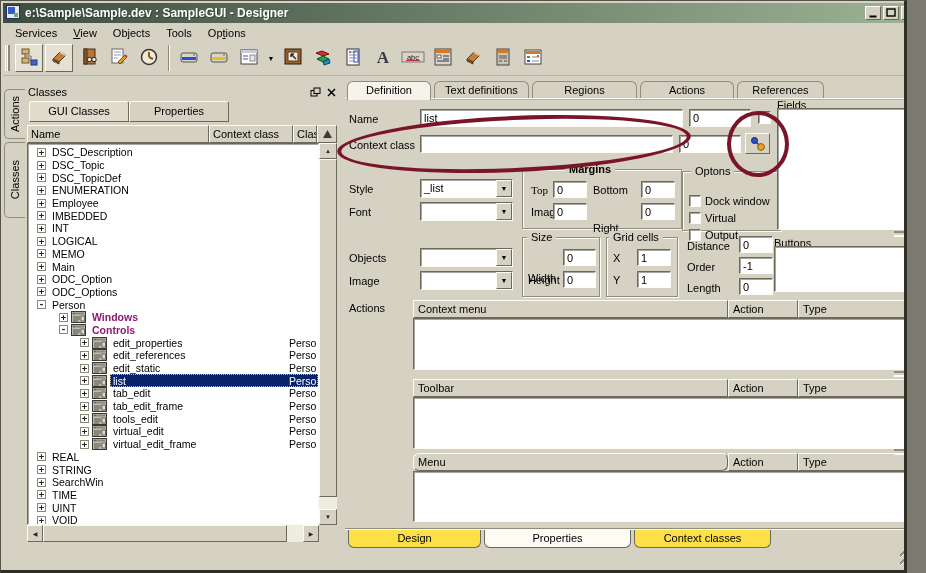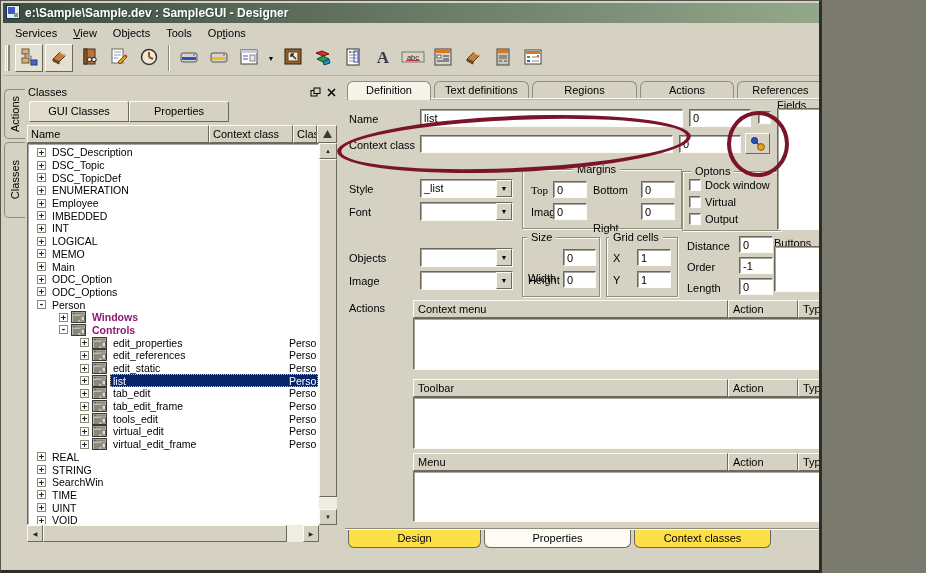--- a/index.html
+++ b/index.html
@@ -1,17 +1,17 @@
 <!DOCTYPE html>
 <html><head>
 <meta charset="utf-8">
 <style>
   html,body{margin:0;padding:0;background:#7a7a6e;}
   *{box-sizing:border-box;}
-  #win{position:relative;width:822px;height:573px;background:#d6d2c3;
+  #win{position:relative;width:907px;height:573px;background:#d6d2c3;
        border:1px solid #55544a;border-right:3px solid #2e2d26;border-bottom:3px solid #2e2d26;
        font-family:"Liberation Sans",sans-serif;font-size:11px;color:#000;overflow:hidden;}
   .abs{position:absolute;}
   .raised{background:#d6d2c3;border:1px solid;border-color:#fcfbf4 #6b695a #6b695a #fcfbf4;}
   .sunken{background:#fff;border:1px solid;border-color:#6b695a #fcfbf4 #fcfbf4 #6b695a;box-shadow:inset 1px 1px 0 rgba(60,58,48,.45);}
   .etched{border:1px solid #8f8d7c;box-shadow:inset 1px 1px 0 #fbfaf3, 1px 1px 0 #fbfaf3;}
   .lbl{position:absolute;white-space:nowrap;}
   
   #titlebar{left:2px;top:2px;width:917px;height:20px;display:flex;align-items:center;
     background:linear-gradient(to right,#3c4c3f,#9db394);padding:0 3px;}
@@ -545,21 +545,21 @@
   <div class="combo-btn raised" style="left:495px;top:202px;height:17px;">▼</div>
 
   <div class="lbl" style="left:348px;top:251px;">Objects</div>
   <div class="tfield sunken" style="left:419px;top:247px;width:93px;height:19px;"></div>
   <div class="combo-btn raised" style="left:495px;top:248px;height:17px;">▼</div>
   <div class="lbl" style="left:348px;top:274px;">Image</div>
   <div class="tfield sunken" style="left:419px;top:270px;width:93px;height:19px;"></div>
   <div class="combo-btn raised" style="left:495px;top:271px;height:17px;">▼</div>
 
   <div class="groupbox etched" style="left:521px;top:168px;width:160px;height:60px;">
-    <span class="grouplabel" style="left:50px;">Margins</span>
+    <span class="grouplabel" style="left:42px;font-weight:bold;">Margins</span>
     <span class="lbl" style="left:8px;top:14px;font-family:Liberation Serif, serif;">Top</span>
     <div class="tfield sunken" style="left:30px;top:11px;width:34px;height:17px;">0</div>
     <span class="lbl" style="left:70px;top:14px;">Bottom</span>
     <div class="tfield sunken" style="left:118px;top:11px;width:34px;height:17px;">0</div>
     <span class="lbl" style="left:8px;top:36px;">Image</span>
     <div class="tfield sunken" style="left:30px;top:33px;width:34px;height:17px;">0</div>
     <span class="lbl" style="left:70px;top:36px;margin-top:16px;">Right</span>
     <div class="tfield sunken" style="left:118px;top:33px;width:34px;height:17px;">0</div>
   </div>
 
@@ -574,21 +574,21 @@
   <div class="groupbox etched" style="left:605px;top:236px;width:72px;height:60px;">
     <span class="grouplabel" style="left:2px;">Grid cells</span>
     <span class="lbl" style="left:6px;top:14px;">X</span>
     <div class="tfield sunken" style="left:30px;top:11px;width:34px;height:17px;">1</div>
     <span class="lbl" style="left:6px;top:36px;">Y</span>
     <div class="tfield sunken" style="left:30px;top:33px;width:34px;height:17px;">1</div>
   </div>
 
   <div class="groupbox etched" style="left:681px;top:170px;width:99px;height:60px;">
     <span class="grouplabel" style="left:8px;">Optons</span>
-    <div id="optRows" style="position:absolute;left:6px;top:4px;right:2px;">
+    <div id="optRows" style="position:absolute;left:6px;top:20px;right:2px;">
         <div style="display:flex;align-items:center;height:17px;">
           <span class="sunken" style="width:12px;height:12px;display:inline-block;flex:none;"></span>
           <span style="margin-left:4px;white-space:nowrap;">Dock window</span>
         </div>
         <div style="display:flex;align-items:center;height:17px;">
           <span class="sunken" style="width:12px;height:12px;display:inline-block;flex:none;"></span>
           <span style="margin-left:4px;white-space:nowrap;">Virtual</span>
         </div>
         <div style="display:flex;align-items:center;height:17px;">
           <span class="sunken" style="width:12px;height:12px;display:inline-block;flex:none;"></span>
@@ -618,21 +618,21 @@
         <div class="thead-cell" style="width:116px;">Type</div>
       </div>
       <div class="abs sunken" style="left:412px;top:317px;width:501px;height:52px;"></div>
       <div class="abs" style="left:412px;top:378px;width:501px;height:18px;display:flex;align-items:center;">
         <div class="thead-cell" style="flex:1;">Toolbar</div>
         <div class="thead-cell" style="width:70px;">Action</div>
         <div class="thead-cell" style="width:116px;">Type</div>
       </div>
       <div class="abs sunken" style="left:412px;top:396px;width:501px;height:52px;"></div>
       <div class="abs" style="left:412px;top:452px;width:501px;height:18px;display:flex;">
-        <div class="thead-cell" style="flex:1;">Menu</div>
+        <div class="thead-cell" style="flex:1;border-radius:6px;">Menu</div>
         <div class="thead-cell" style="width:70px;">Action</div>
         <div class="thead-cell" style="width:116px;">Type</div>
       </div>
       <div class="abs sunken" style="left:412px;top:470px;width:501px;height:51px;"></div>
     </div>
   <div class="grip" style="left:893px;top:370px;"></div>
   <div class="grip" style="left:893px;top:448px;"></div>
 
   <div id="bottomLine" class="abs"></div>
   <div id="bottomTabs"></div>

